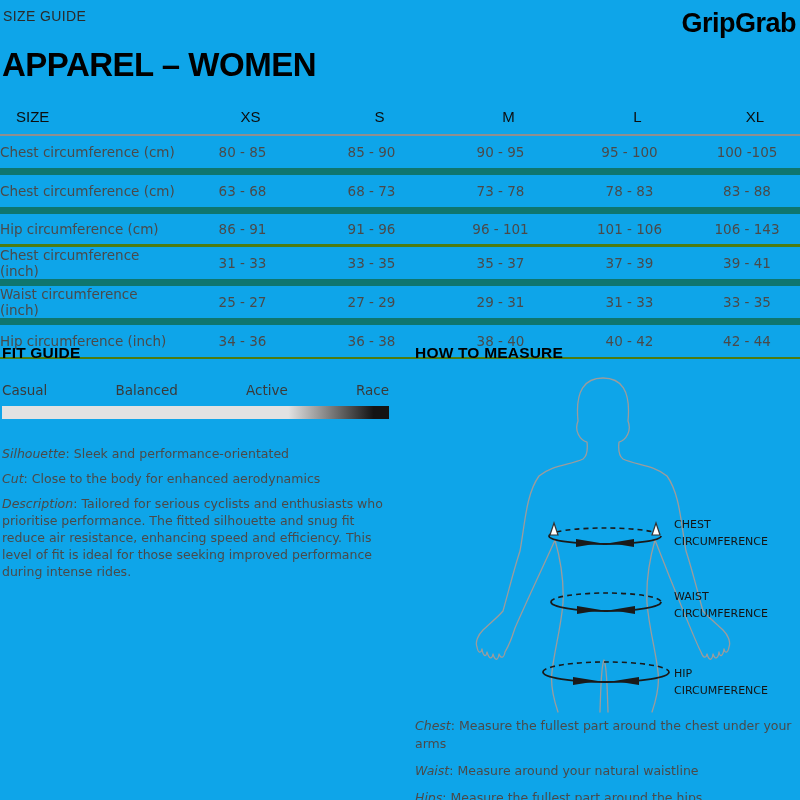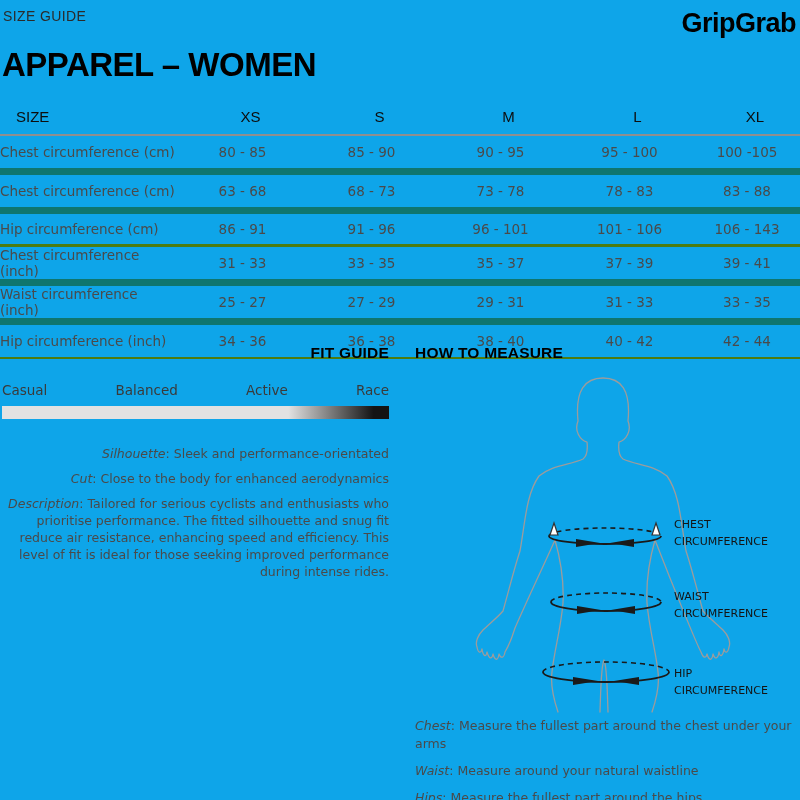--- a/index.html
+++ b/index.html
@@ -19,21 +19,21 @@
   .size-table th{font-family:"Liberation Sans",sans-serif;font-size:15px;font-weight:normal;color:#0d0d0d;
         text-align:center;padding:7px 0 9px 16px;border-bottom:2px solid #8f8f8f;}
   .size-table th.first{text-align:left;}
   .size-table td{font-size:13.5px;color:#4a4a4a;text-align:center;height:32px;padding:0;
         border-bottom:7px solid #0f766e;}
   .size-table td.row-label{text-align:left;}
   .size-table tr.section-end td{border-bottom:3px solid #4d7c0f;height:30px;}
   .size-table tr.table-end td{border-bottom:2px solid #4d7c0f;}
 
   
-  .fit-guide{position:absolute;left:2px;top:344px;width:387px;text-align:right;}
+  .fit-guide{position:absolute;left:2px;top:344px;width:387px;}
   .section-heading{font-family:"Liberation Sans",sans-serif;font-size:15.5px;font-weight:bold;
         letter-spacing:.2px;color:#000;}
   .fit-scale-labels{display:flex;justify-content:space-between;margin-top:20px;
         font-size:13.5px;color:#3a3a3a;}
   .fit-bar{margin-top:8px;height:13px;width:100%;
         background:linear-gradient(90deg,#e2e2e2 0%,#e2e2e2 74%,#141414 96%,#141414 100%);}
   .fit-attrs{margin-top:26px;}
   .fit-attrs p,.measure-notes p{margin:0 0 8px 0;font-size:12.5px;line-height:17px;color:#4a4a4a;}
   .term{font-style:italic;}
   .term::after{content:":";font-style:normal;}

